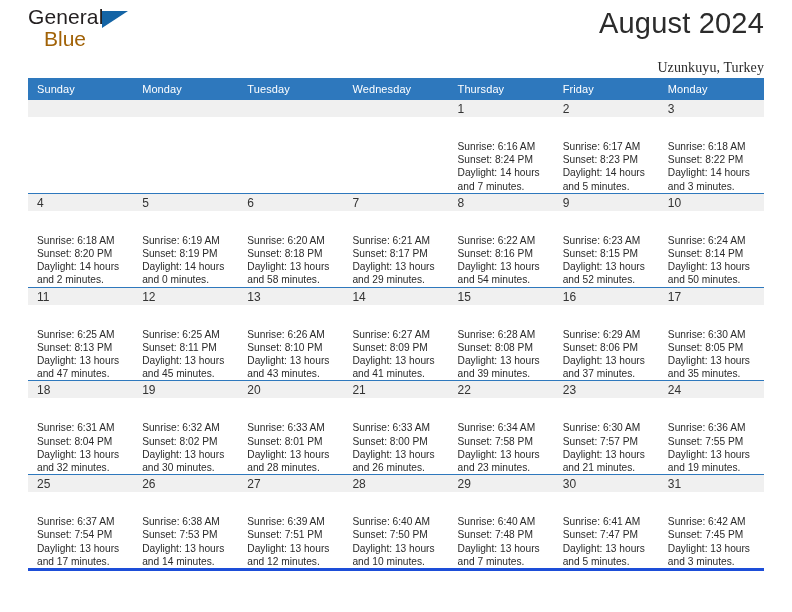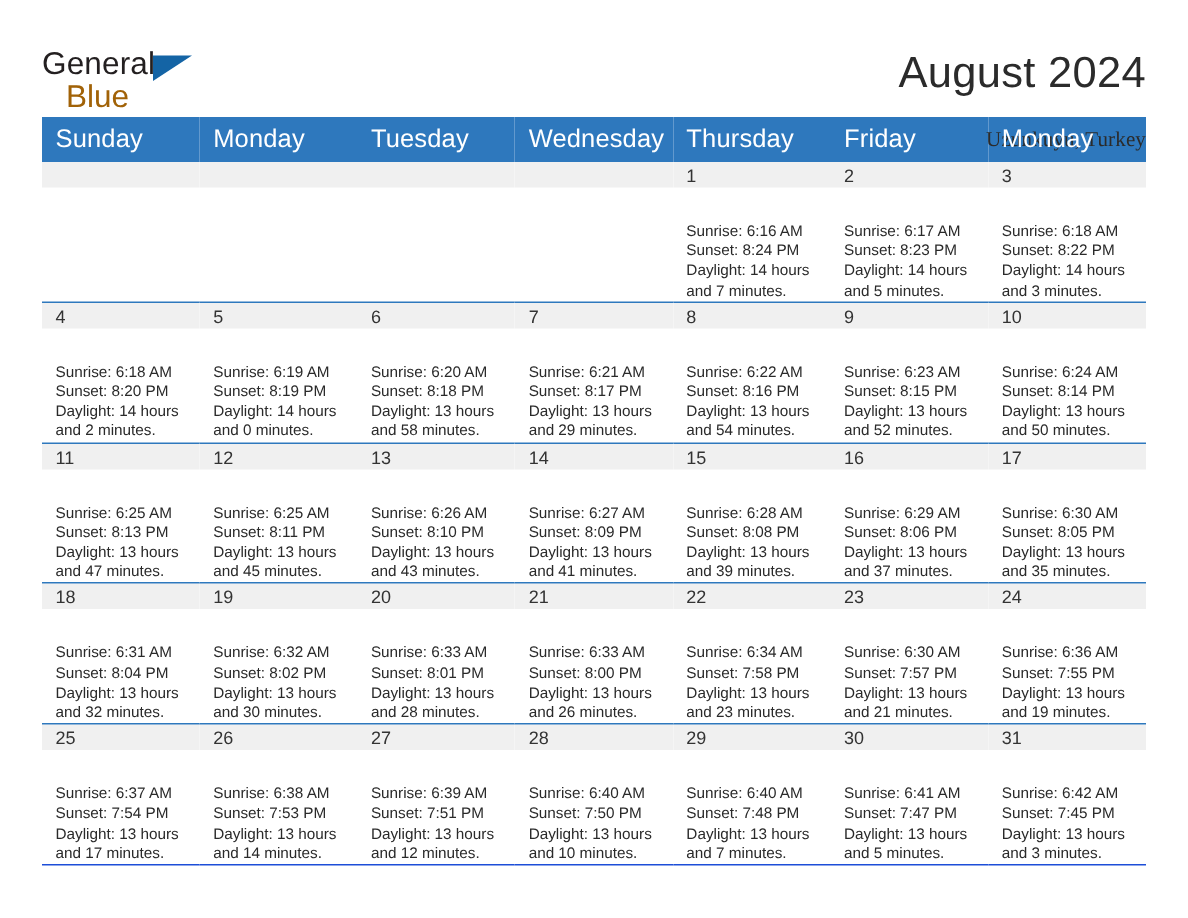--- a/index.html
+++ b/index.html
@@ -21,21 +21,21 @@
     box-sizing: border-box;
     padding: 0 28px;
   }
 
   
   .top {
     display: flex;
     align-items: flex-start;
     justify-content: space-between;
     height: 78px;
-    padding-top: 32px;
+    padding-top: 6px;
     box-sizing: border-box;
   }
   .logo {
     position: relative;
     width: 120px;
     height: 48px;
     line-height: 1;
     user-select: none;
   }
   .logo-general {
@@ -85,40 +85,40 @@
 
   
   table.cal {
     width: 736px;
     border-collapse: collapse;
     table-layout: fixed;
   }
   table.cal th {
     background: #2e78bd;
     color: #ffffff;
-    font-size: 17px;
+    font-size: 11px;
     font-weight: normal;
     text-align: left;
     padding: 5px 0 5px 9px;
     height: 19px;
     box-sizing: border-box;
     letter-spacing: 0.1px;
   }
   table.cal td {
     vertical-align: top;
     padding: 0;
     height: 90px;
     border-top: 1px solid #2e78bd;
     background: #ffffff;
   }
   table.cal tr.week:first-child td {
     border-top: none;
   }
   table.cal tr.week:last-child td {
-    border-bottom: 1px solid #1d4ed8;
+    border-bottom: 3px solid #1d4ed8;
   }
   .daynum {
     background: #f0f0f0;
     font-size: 12px;
     color: #333333;
     padding: 3px 0 3px 9px;
     height: 17px;
     box-sizing: border-box;
     line-height: 12px;
   }

